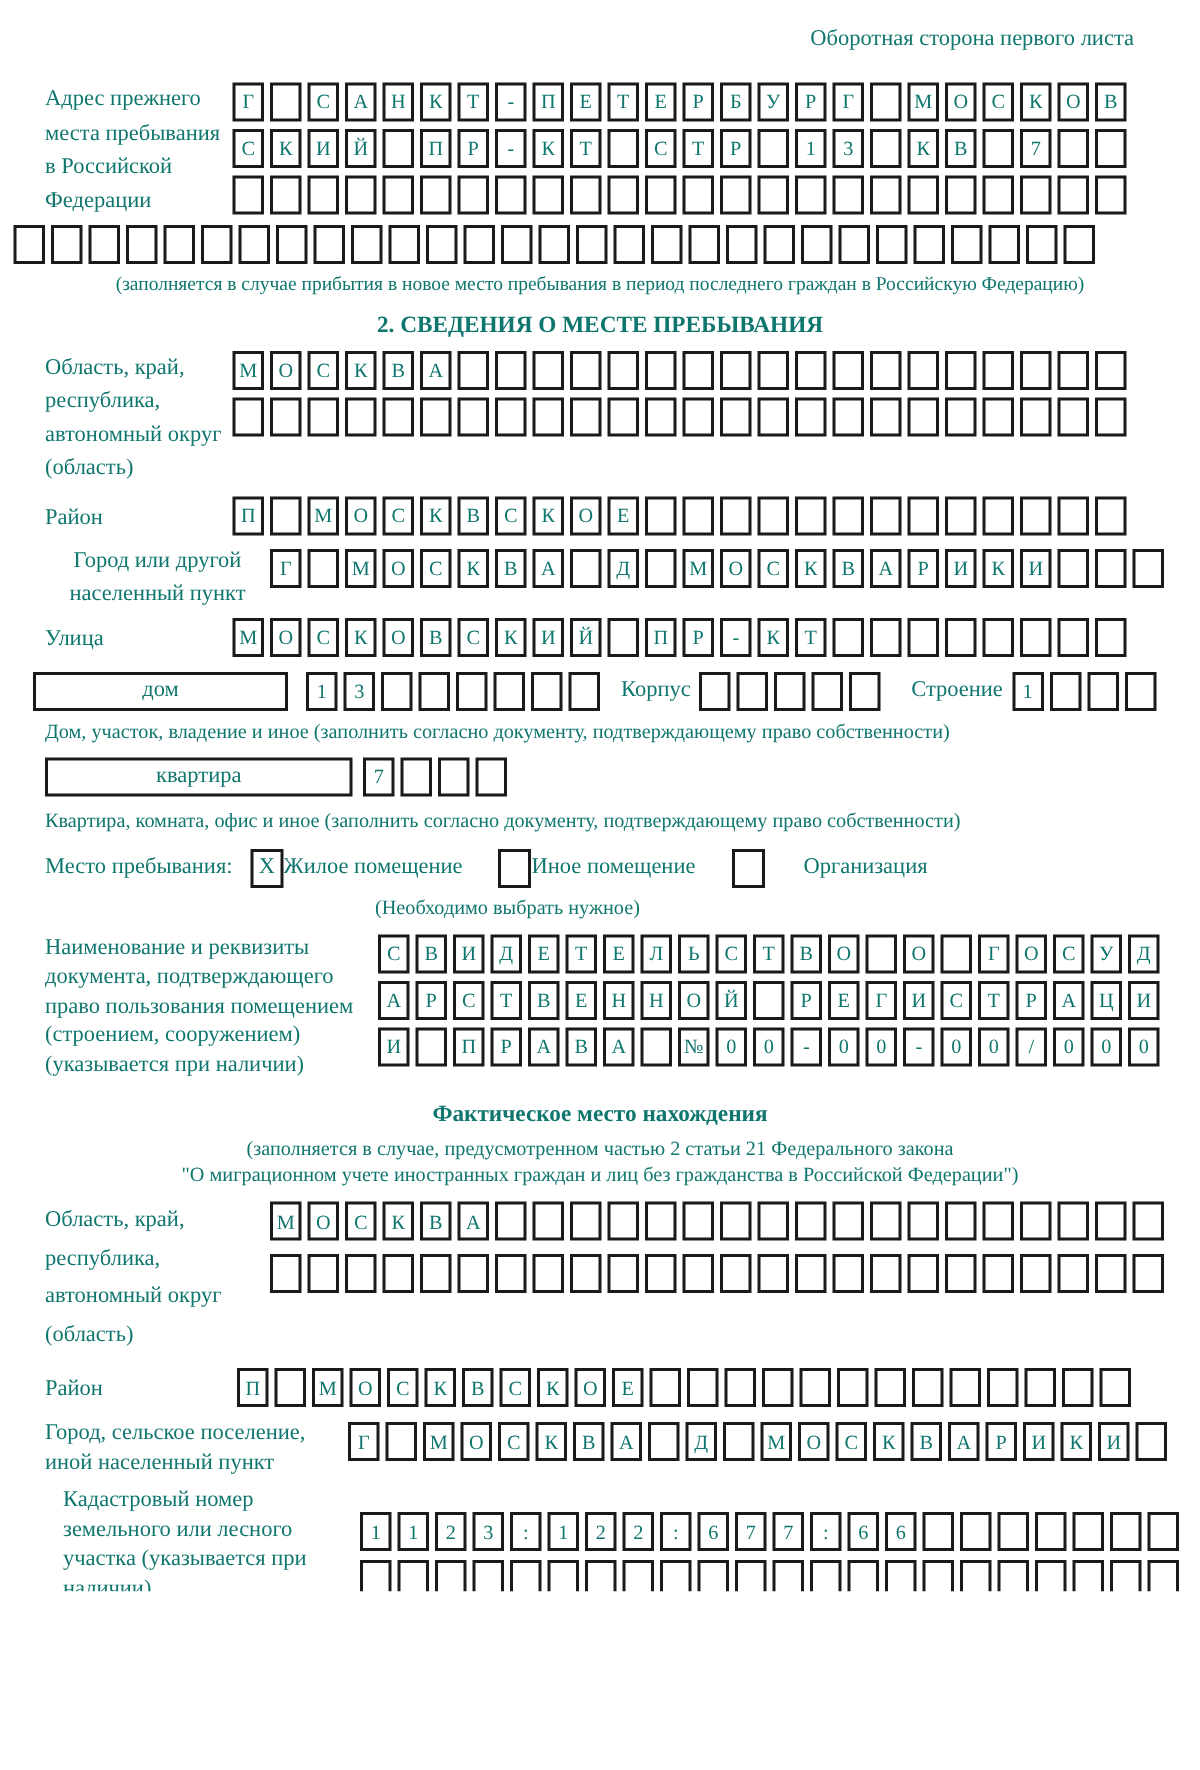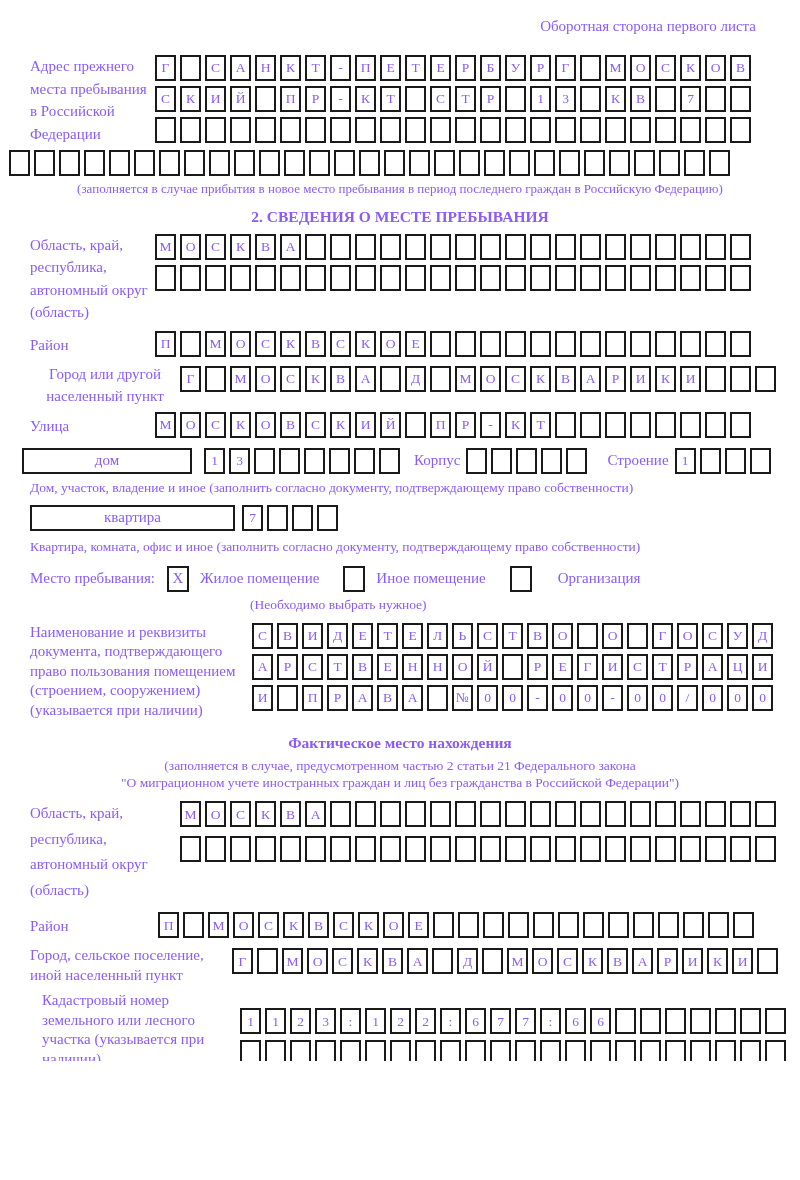--- a/index.html
+++ b/index.html
@@ -1,17 +1,17 @@
 <!DOCTYPE html>
 <html><head>
 <meta charset="utf-8">
 <style>
   html,body{margin:0;padding:0;background:#ffffff;}
   .page{
-    width:800px;height:1061px;background:#fff;color:#8b5cf6;
+    width:800px;height:1061px;background:#fff;color:#0f766e;
     font-family:"Liberation Serif","DejaVu Serif",serif;
     position:relative;overflow:hidden;box-sizing:border-box;
   }
   .header-note{ text-align:right; padding:18px 44px 0 0; font-size:15px; }
 
   .flexrow{display:flex;align-items:flex-start;}
   .label{font-size:15px;line-height:1.5;}
   .label-tight{font-size:15px;line-height:1.3;}
 
   .cells{display:flex;}
@@ -54,21 +54,21 @@
   .house-note{padding-left:30px;margin-top:6px;font-size:13.5px;}
   .apt-row{padding-left:30px;margin-top:9px;align-items:center;}
   .apt-note{padding-left:30px;margin-top:8px;font-size:13.5px;}
 
   .stay-row{padding-left:30px;margin-top:11px;align-items:center;}
   .stay-label{font-size:15px;text-align:center;}
   .checkbox{
     width:18px;height:22px;border:2px solid #1a1a1a;margin:0 0 0 12px;
     display:flex;align-items:center;justify-content:center;font-size:15px;flex:0 0 auto;
   }
-  .stay-option{font-size:15px;margin-left:11px;white-space:nowrap;}
+  .stay-option{font-size:15px;white-space:nowrap;}
   .stay-note{padding-left:250px;margin-top:5px;font-size:13.5px;}
 
   .doc-block{padding-left:30px;margin-top:10px;}
   .doc-label{width:222px;flex:0 0 222px;}
 
   .fact-title{font-size:15.5px;margin-top:14px;}
   .fact-note{margin-top:6px;font-size:13.5px;}
   .fact-note2{margin-top:1px;font-size:13.5px;}
 
   .fact-region-block{padding-left:30px;margin-top:10px;}

